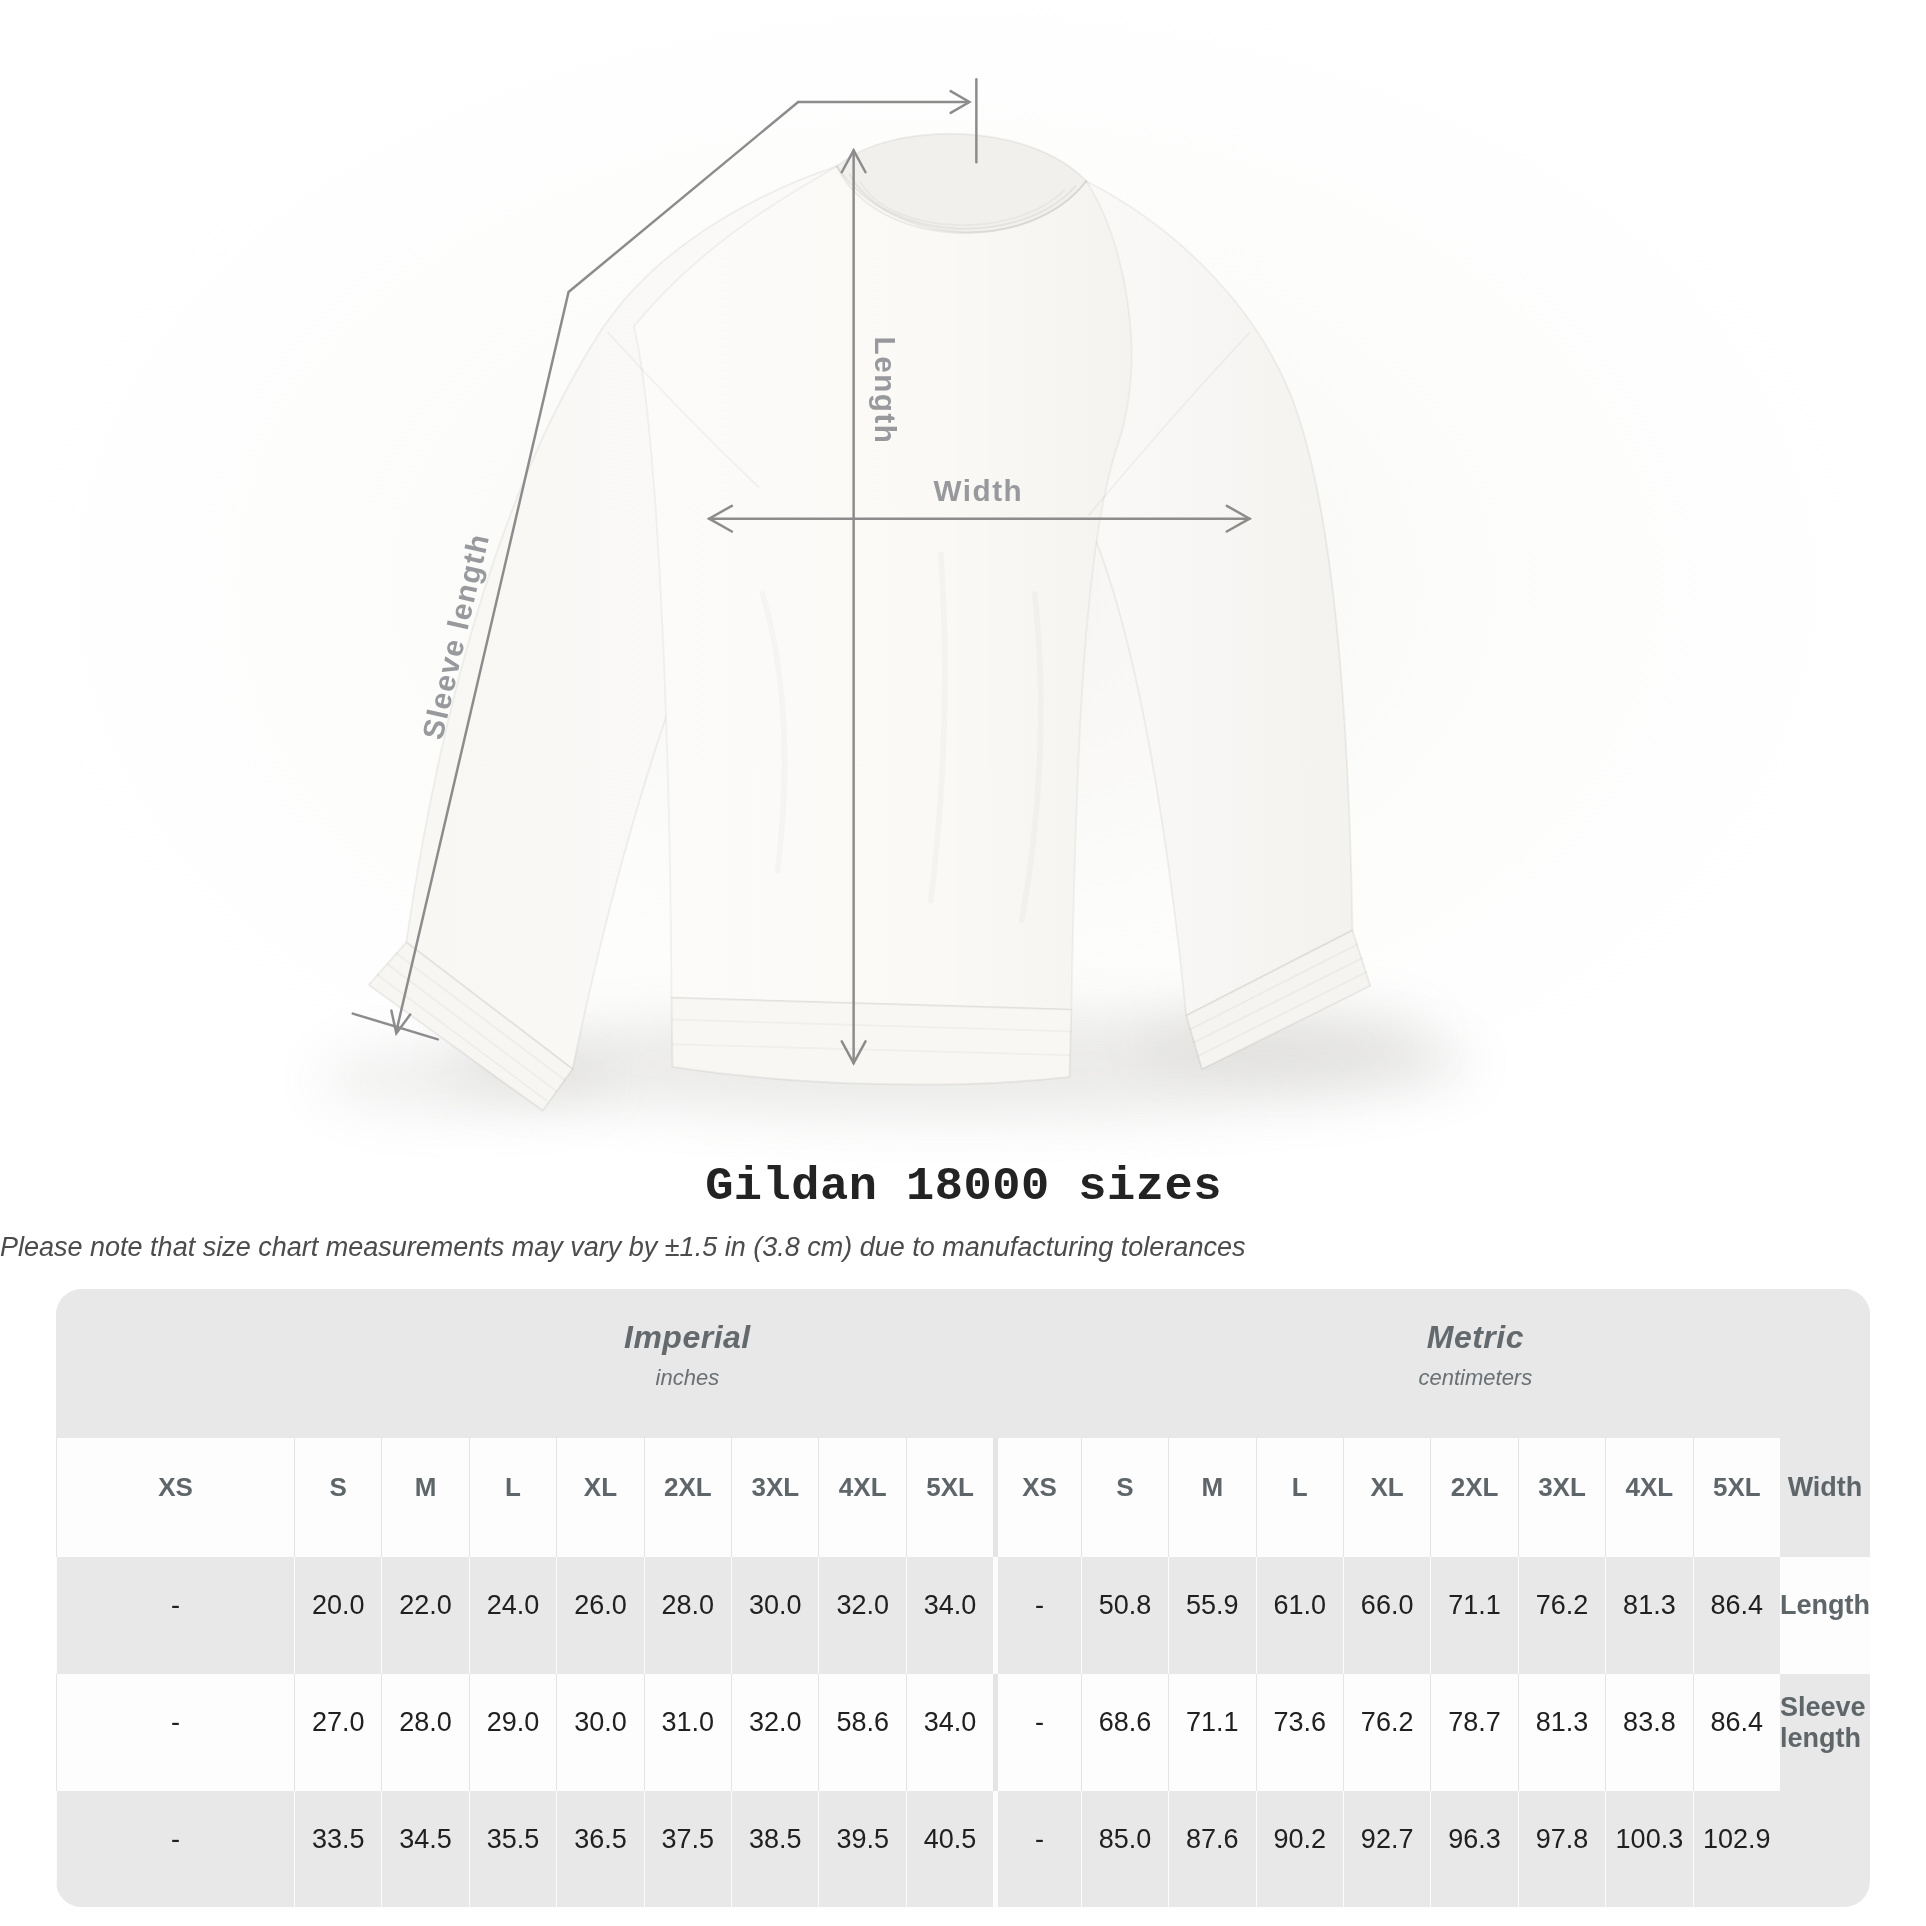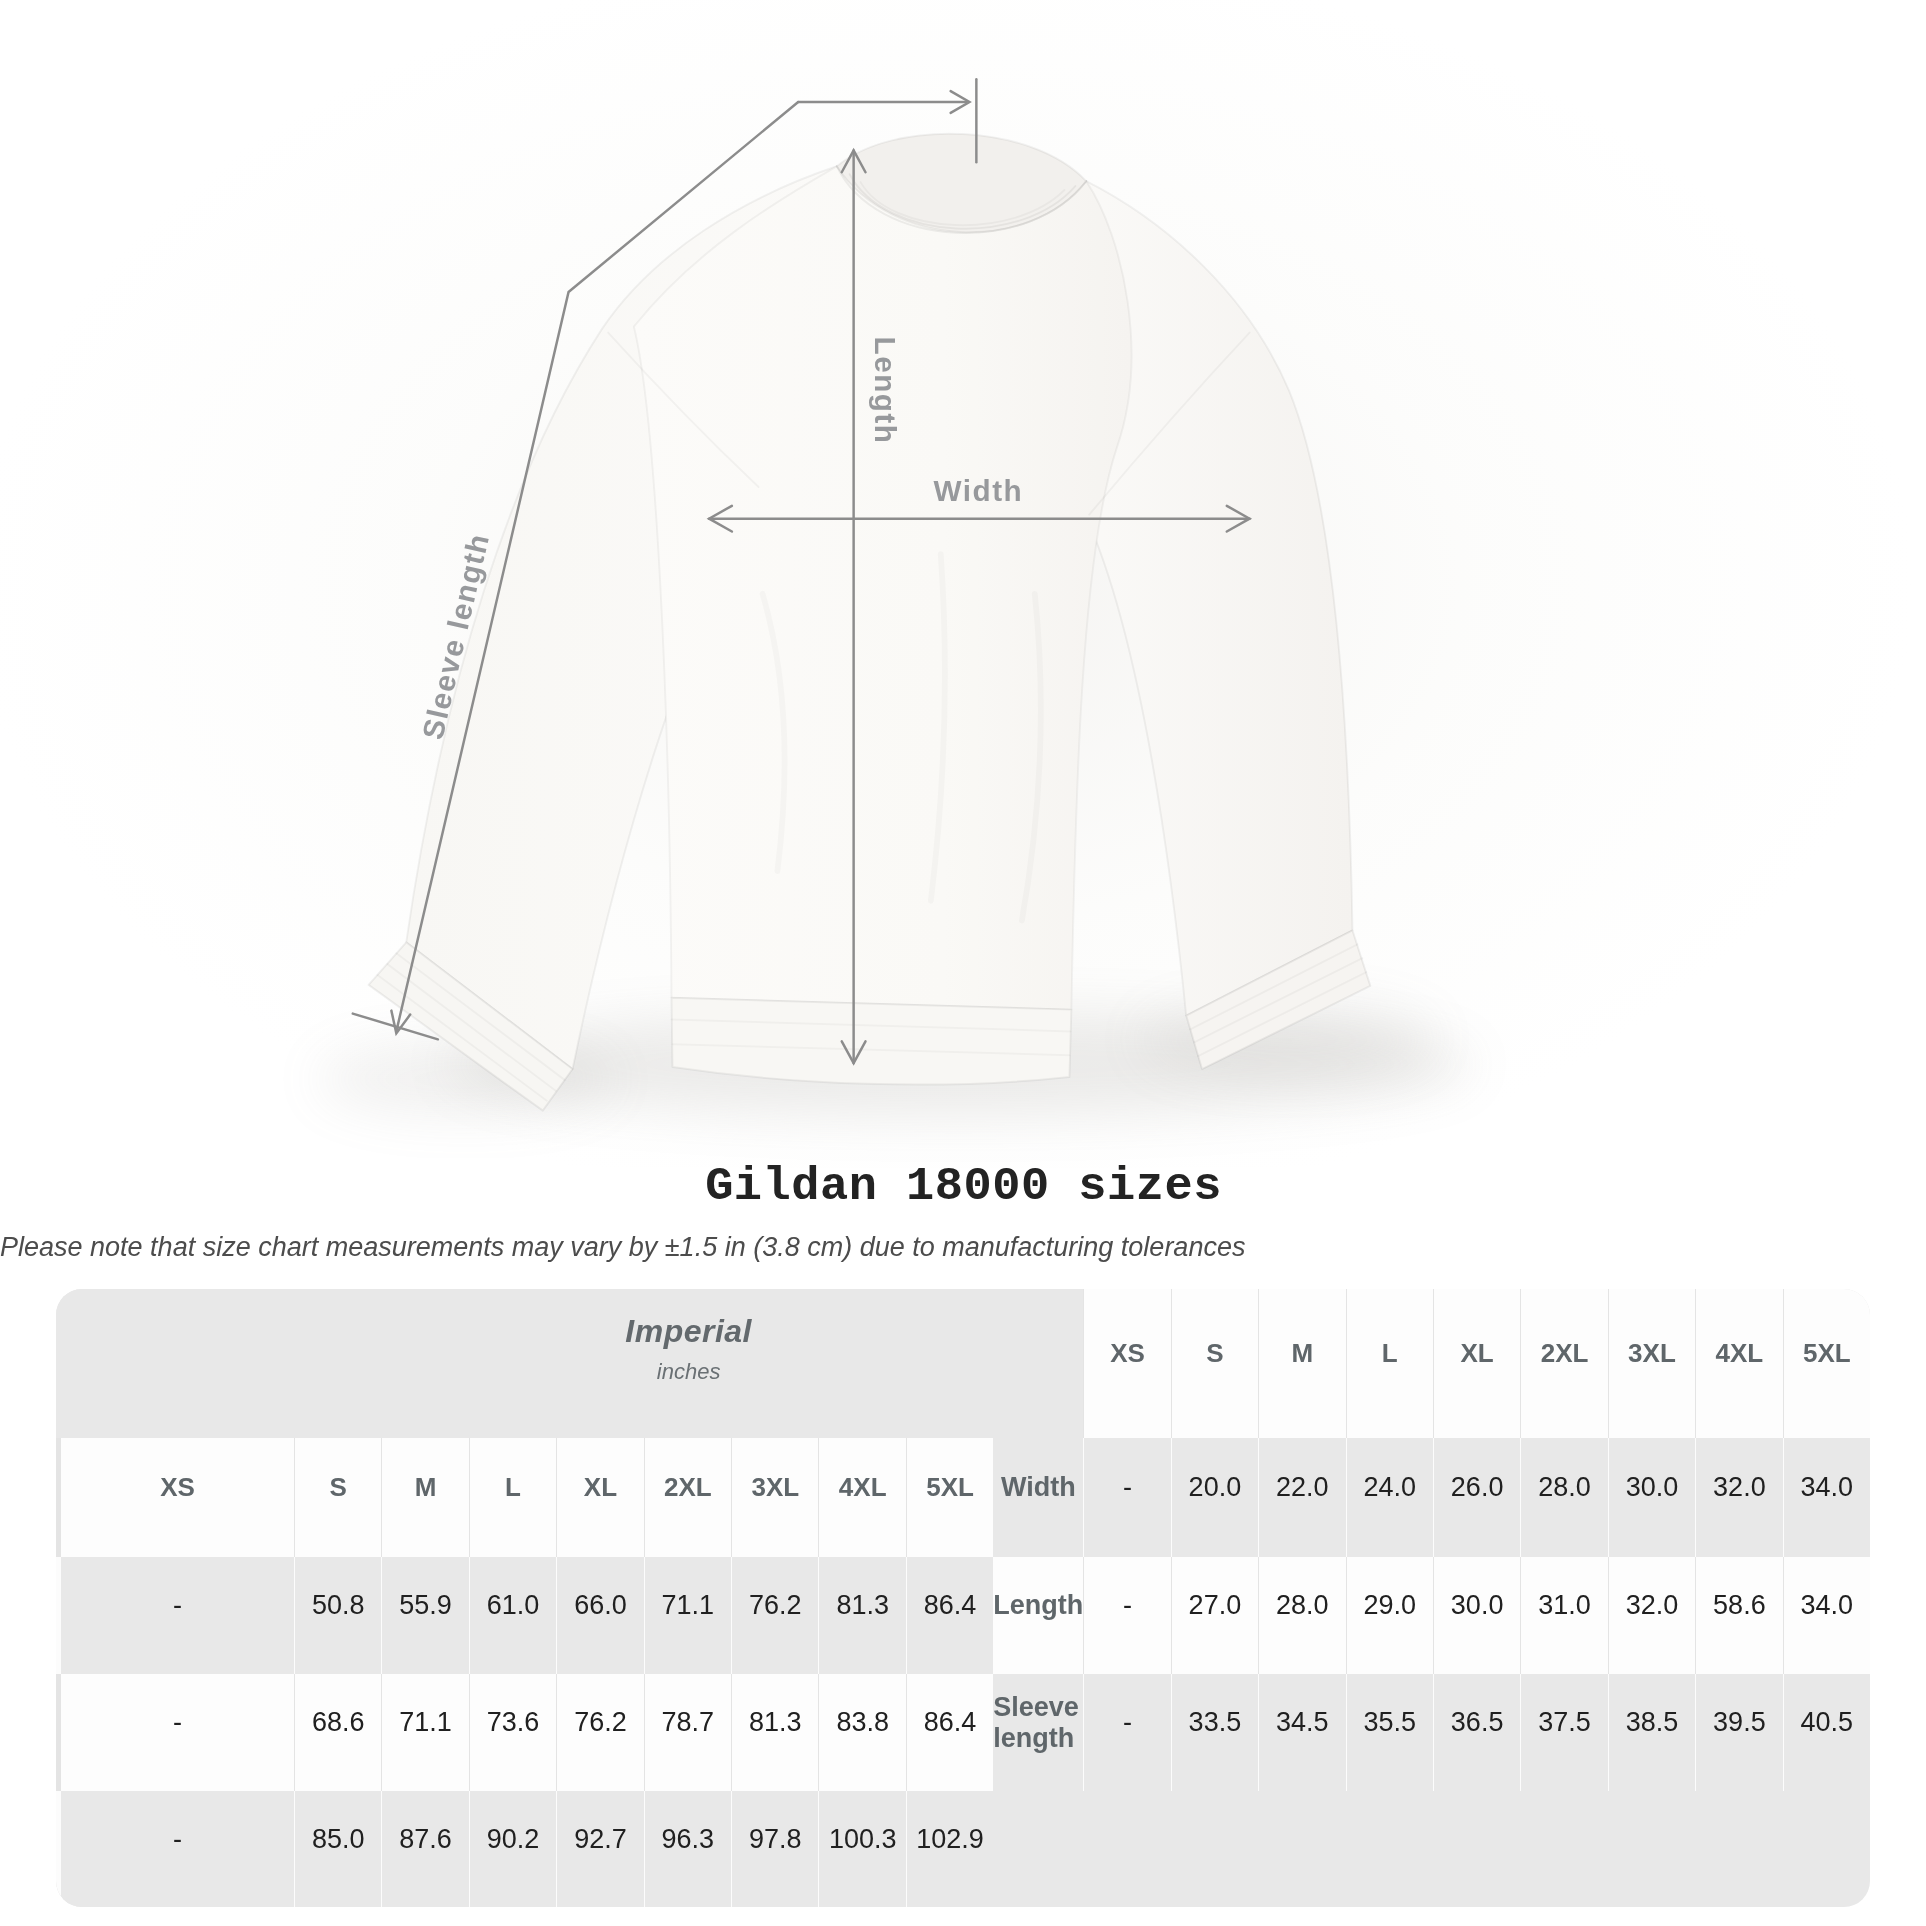--- a/index.html
+++ b/index.html
@@ -29,21 +29,21 @@
   .c{display:flex;align-items:center;justify-content:center;
      font-size:27px;color:#202020;padding-bottom:20px;box-sizing:border-box;}
   .g{background:#e8e8e8;}
   .w{background:#fdfdfd;}
   .w.sep{border-left:1px solid #e4e4e4;}
   .g.sep{border-left:1px solid #fcfcfc;}
   .msep{border-left-width:5px !important;}
   .hdr{font-weight:bold;color:#5f666a;font-size:26px;}
   .lbl{font-weight:bold;color:#5f666a;font-size:27px;}
 
-  .group{flex-direction:column;justify-content:flex-start;padding-top:24px;gap:9px;padding-bottom:0;}
+  .group{flex-direction:column;justify-content:flex-start;padding-top:30px;gap:9px;padding-bottom:0;}
   .group .gname{font-size:32px;font-weight:bold;font-style:italic;color:#63696d;letter-spacing:0.5px;}
   .group .gunit{font-size:22px;font-style:italic;color:#6a7074;}
 </style>
 </head>
 <body>
 
 <div class="stage">
 
   <div class="photo-bg"></div>
 
@@ -140,20 +140,24 @@
 
   <div class="title">Gildan 18000 sizes</div>
   <div class="subtitle">Please note that size chart measurements may vary by ±1.5 in (3.8 cm) due to manufacturing tolerances</div>
 
   <div class="panel">
     <div class="grid">
         <div class="c g"></div>
         <div class="c g group" style="grid-column: 2 / span 9;">
           <div class="gname">Imperial</div>
           <div class="gunit">inches</div>
+        </div>
+        <div class="c g group" style="grid-column: 11 / span 9;">
+          <div class="gname">Metric</div>
+          <div class="gunit">centimeters</div>
         </div>
         <div class="c w hdr sep">XS</div>
         <div class="c w hdr sep">S</div>
         <div class="c w hdr sep">M</div>
         <div class="c w hdr sep">L</div>
         <div class="c w hdr sep">XL</div>
         <div class="c w hdr sep">2XL</div>
         <div class="c w hdr sep">3XL</div>
         <div class="c w hdr sep">4XL</div>
         <div class="c w hdr sep">5XL</div>

